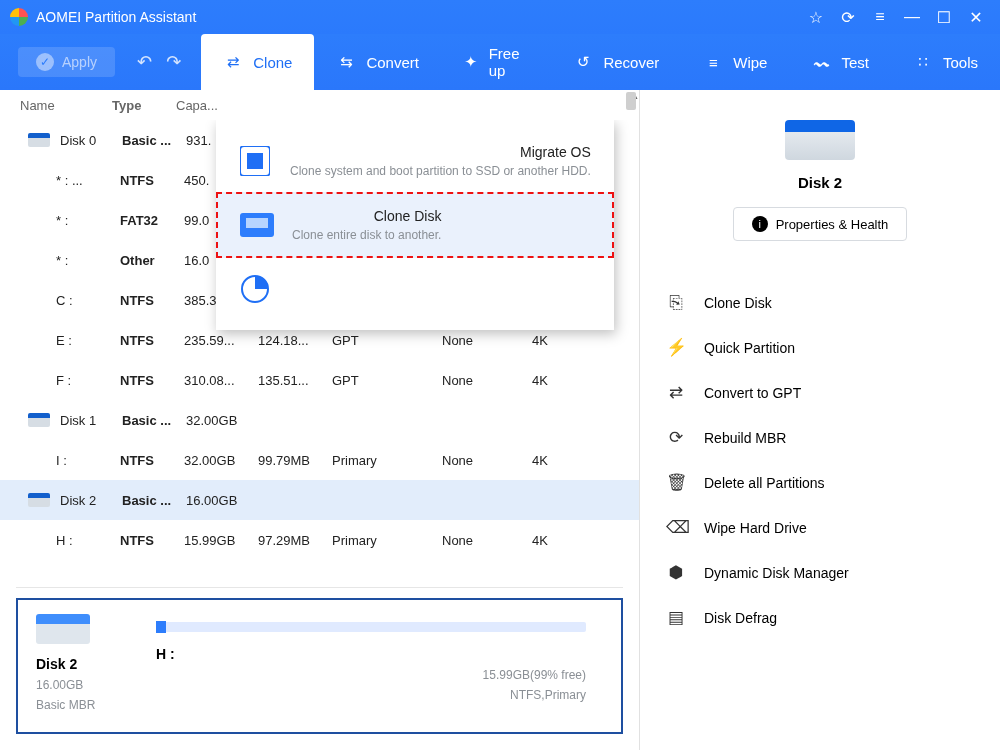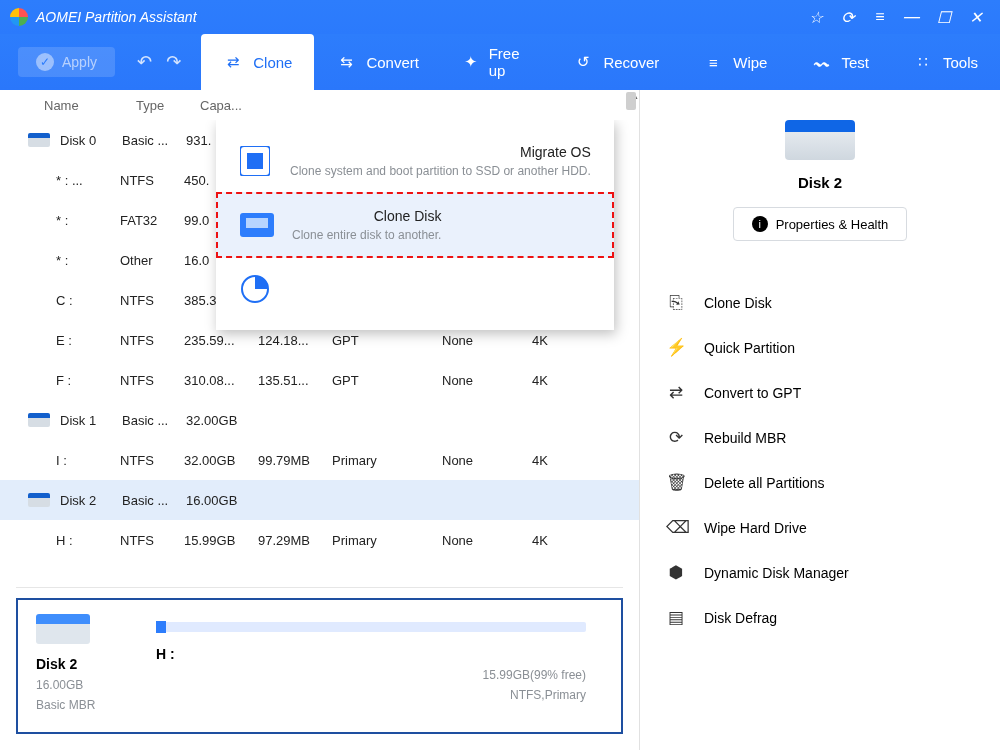--- a/index.html
+++ b/index.html
@@ -1,19 +1,19 @@
 <!DOCTYPE html>
 <html><head>
 <meta charset="utf-8">
 <style>
   * { box-sizing: border-box; margin: 0; padding: 0; font-family: "Segoe UI", Tahoma, sans-serif; }
   body { width: 1000px; height: 750px; background: #fff; overflow: hidden; }
 
   
-  .titlebar { height: 34px; background: linear-gradient(#2d7dfc, #2b7afc); display: flex; align-items: center; color: #fff; padding: 4px 10px; font-style: italic; }
+  .titlebar { height: 34px; background: linear-gradient(#2d7dfc, #2b7afc); display: flex; align-items: center; color: #fff; padding: 4px 10px; }
   .titlebar .logo { width: 18px; height: 18px; border-radius: 50%; background: conic-gradient(#ff5252 0 90deg, #4caf50 90deg 180deg, #2196f3 180deg 270deg, #ffc107 270deg); margin-right: 8px; }
   .titlebar .title { font-size: 14px; flex: 1; }
   .titlebar .tb-icons { display: flex; gap: 4px; }
   .titlebar .tb-icons span { width: 28px; height: 28px; display: inline-flex; align-items: center; justify-content: center; cursor: pointer; font-size: 16px; }
 
   
   .toolbar { height: 56px; background: linear-gradient(#2d7dfc, #2a77fb); display: flex; align-items: center; padding-left: 18px; color: #fff; }
   .apply-btn { background: rgba(255,255,255,0.15); border-radius: 4px; padding: 6px 18px; display: flex; align-items: center; gap: 8px; color: rgba(255,255,255,0.6); font-size: 14px; }
   .apply-btn .chk { width: 18px; height: 18px; border-radius: 50%; background: rgba(255,255,255,0.45); display:inline-flex; align-items:center; justify-content:center; font-size:12px; color:#2d7dfc; }
   .undo-redo { display: flex; gap: 14px; margin-left: 22px; font-size: 18px; color: rgba(255,255,255,0.8);}
@@ -21,23 +21,23 @@
   .tool-item { display: flex; align-items: center; gap: 10px; padding: 0 22px; font-size: 15px; cursor: pointer; }
   .tool-item.active { background: #fff; color: #1f6ff5; border-radius: 4px 4px 0 0; }
   .tool-icon { width: 20px; height: 20px; display: inline-flex; align-items: center; justify-content: center; }
 
   
   .body { display: flex; height: calc(750px - 90px); }
   .main { width: 640px; display: flex; flex-direction: column; border-right: 1px solid #e1e1e1; position: relative; }
   .side { flex: 1; padding: 30px 20px 0 20px; }
 
   
-  .thead { display: flex; height: 30px; align-items: center; font-size: 13px; color: #666; padding-left: 44px; }
+  .thead { display: flex; height: 30px; align-items: center; font-size: 13px; color: #666; padding-left: 20px; }
   .col-name { width: 92px; }
-  .col-type { width: 64px; }
+  .col-type { width: 64px; font-weight: bold; }
   .col-cap  { width: 74px; }
   .col-free { width: 74px; }
   .col-pt   { width: 110px; }
   .col-flag { width: 90px; }
   .col-sec  { width: 60px; }
 
   .rows { flex: 1; overflow: hidden; position: relative; }
   .row { display: flex; align-items: center; height: 40px; font-size: 13px; color: #222; padding-left: 28px; }
   .row.diskrow { font-weight: 400; }
   .row.part { padding-left: 56px; }

